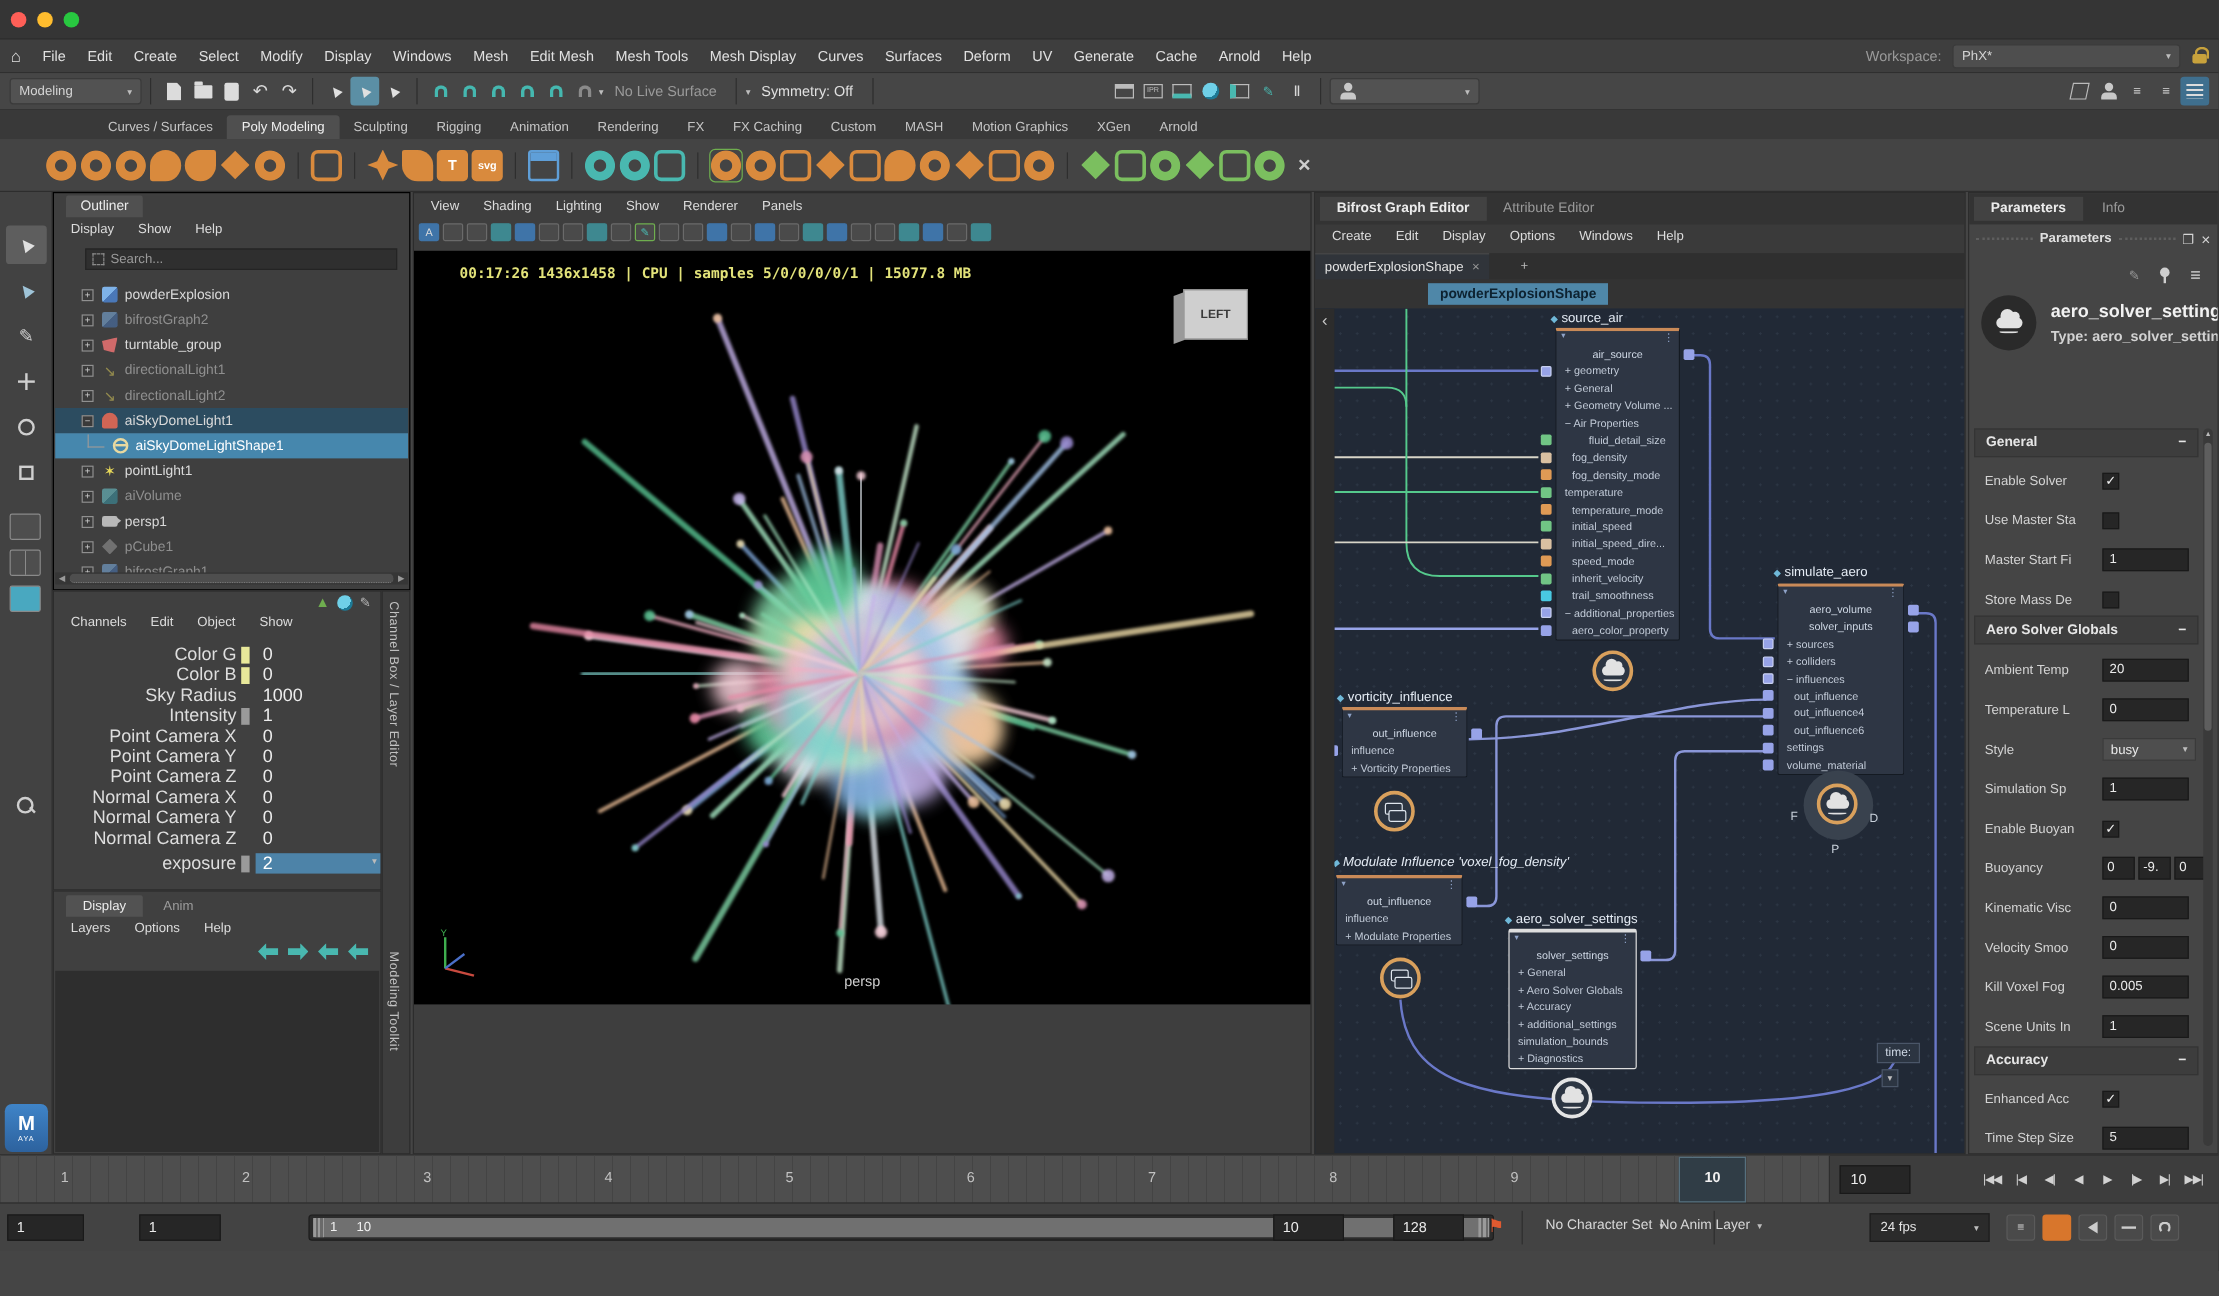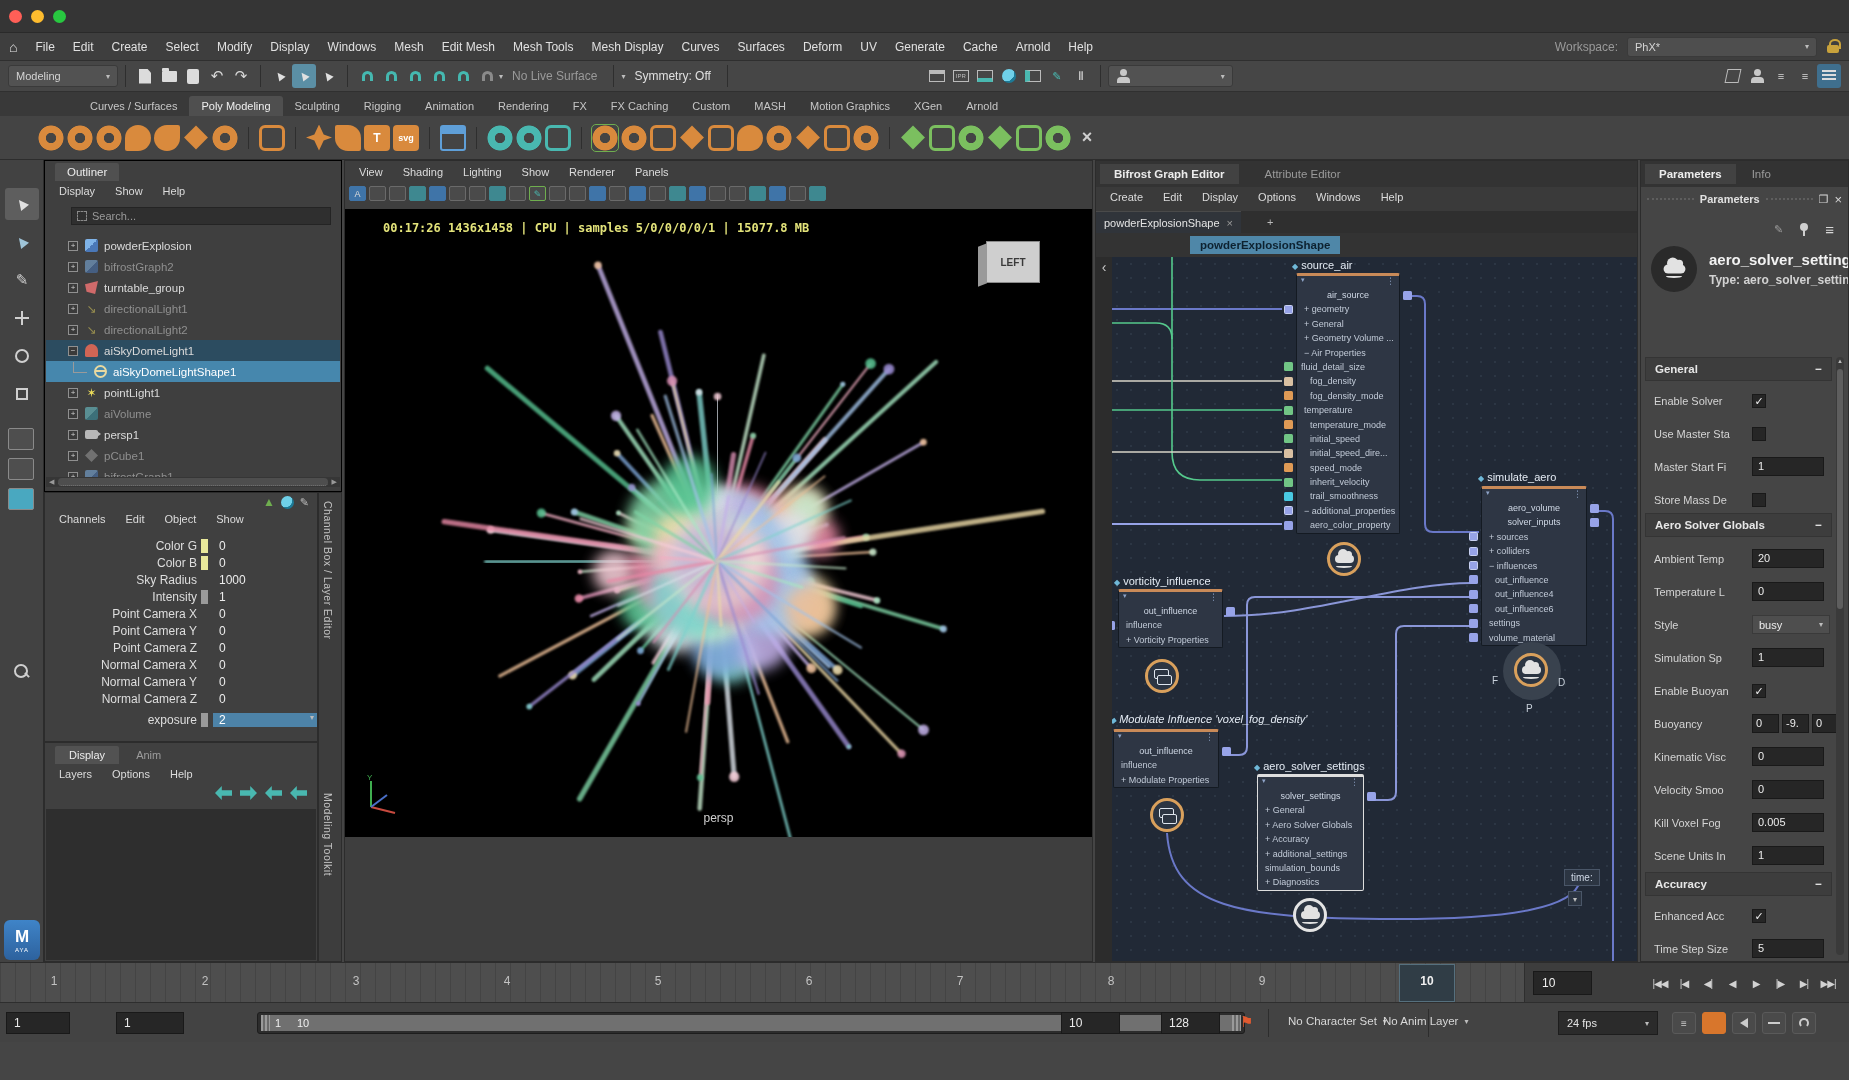--- a/index.html
+++ b/index.html
@@ -77,21 +77,21 @@
 .oi-pl{color:#e8d95a;font-size:12px}
 .oi-vol{background:linear-gradient(135deg,#6fd0d8 0 50%,#3a98a8 50% 100%);border-radius:2px}
 .oi-cam{background:#b8b8b8;border-radius:2px;width:13px;height:9px;position:relative}
 .oi-cam:after{content:"";position:absolute;right:-3px;top:1px;border-top:3px solid transparent;border-bottom:3px solid transparent;border-left:4px solid #b8b8b8}
 .oi-pc{background:#9a9a9a;clip-path:polygon(50% 0,100% 50%,50% 100%,0 50%)}
 .kid{width:14px;height:11px;border-left:1px solid #9a9a9a;border-bottom:1px solid #9a9a9a;margin-left:27px;margin-bottom:9px;flex:none}
 #oscroll{position:absolute;left:1px;right:1px;bottom:4px;height:10px;background:#363636;display:flex;align-items:center}
 #oscroll .thumb{flex:1;height:8px;margin:0 4px;background:#4e4e4e;border-radius:4px;border-bottom:1px dotted #777}
 
 #channelbox{position:absolute;left:44px;top:492px;width:274px;height:250px;background:#404040;border:1px solid #2c2c2c}
-.crow{position:absolute;left:0;height:17px;display:flex;align-items:center;font-size:12px}
+.crow{position:absolute;left:0;height:17px;display:flex;align-items:center;font-size:15px}
 .clabel{width:152px;text-align:right;color:#dedede;white-space:nowrap}
 .cswatch{width:7px;height:14px;margin-left:4px;flex:none}
 .cval{width:104px;margin-left:5px;color:#ececec;padding-left:6px}
 .cval.sel{background:#4d83a8;color:#fff}
 
 #layeredit{position:absolute;left:44px;top:742px;width:274px;height:220px;background:#404040;border:1px solid #2c2c2c}
 .ltab{display:inline-block;padding:3px 14px;color:#9c9c9c}
 .ltab.active{background:#525252;color:#ececec;border-radius:2px 2px 0 0}
 .lic{width:17px;height:14px;background:#49b8b0;clip-path:polygon(0 50%,40% 0,40% 30%,100% 30%,100% 70%,40% 70%,40% 100%);margin-left:8px}
 
@@ -803,21 +803,21 @@
         <line x1="12" y1="34" x2="12" y2="8" stroke="#3fae4f" stroke-width="2"></line>
         <line x1="12" y1="34" x2="36" y2="40" stroke="#c84a3f" stroke-width="2"></line>
         <line x1="12" y1="34" x2="28" y2="22" stroke="#4a6fc8" stroke-width="2"></line>
         <text x="8" y="7" fill="#3fae4f" font-size="8">Y</text>
       </svg>
       <div id="persplabel">persp</div>
     </div>
   </div>
 
   <div id="graph">
-    <div class="hs" style="height:26px;background:#333;padding-left:4px;gap:12px">
+    <div class="hs" style="height:26px;background:#333;padding-left:4px;gap:0">
       <span class="gtab active">Bifrost Graph Editor</span>
       <span class="gtab off">Attribute Editor</span>
     </div>
     <div class="pmenu" style="height:24px">
       <span>Create</span>
       <span>Edit</span>
       <span>Display</span>
       <span>Options</span>
       <span>Windows</span>
       <span>Help</span>
@@ -854,21 +854,21 @@
       <div class="gnode" style="left:200px;top:16px;width:104px">
         <div class="ghead">
             <span class="garr">▾</span>
             <span class="gkebab">⋮</span>
           </div>
         <div class="nrow or"><span>air_source</span><span class="port pr pv"></span></div>
         <div class="nrow"><span>+ geometry</span><span class="port pl pvd"></span></div>
         <div class="nrow"><span>+ General</span></div>
         <div class="nrow"><span>+ Geometry Volume ...</span></div>
         <div class="nrow"><span>− Air Properties</span></div>
-        <div class="nrow" style="padding-left:4px"><span>fluid_detail_size</span><span class="port pl pg"></span></div>
+        <div class="nrow" style="padding-left:27px"><span>fluid_detail_size</span><span class="port pl pg"></span></div>
         <div class="nrow" style="padding-left:13px"><span>fog_density</span><span class="port pl pt"></span></div>
         <div class="nrow" style="padding-left:13px"><span>fog_density_mode</span><span class="port pl po"></span></div>
         <div class="nrow" style=""><span>temperature</span><span class="port pl pg"></span></div>
         <div class="nrow" style="padding-left:13px"><span>temperature_mode</span><span class="port pl po"></span></div>
         <div class="nrow" style="padding-left:13px"><span>initial_speed</span><span class="port pl pg"></span></div>
         <div class="nrow" style="padding-left:13px"><span>initial_speed_dire...</span><span class="port pl pt"></span></div>
         <div class="nrow" style="padding-left:13px"><span>speed_mode</span><span class="port pl po"></span></div>
         <div class="nrow" style="padding-left:13px"><span>inherit_velocity</span><span class="port pl pg"></span></div>
         <div class="nrow" style="padding-left:13px"><span>trail_smoothness</span><span class="port pl pc"></span></div>
         <div class="nrow"><span>− additional_properties</span><span class="port pl pvd"></span></div>

